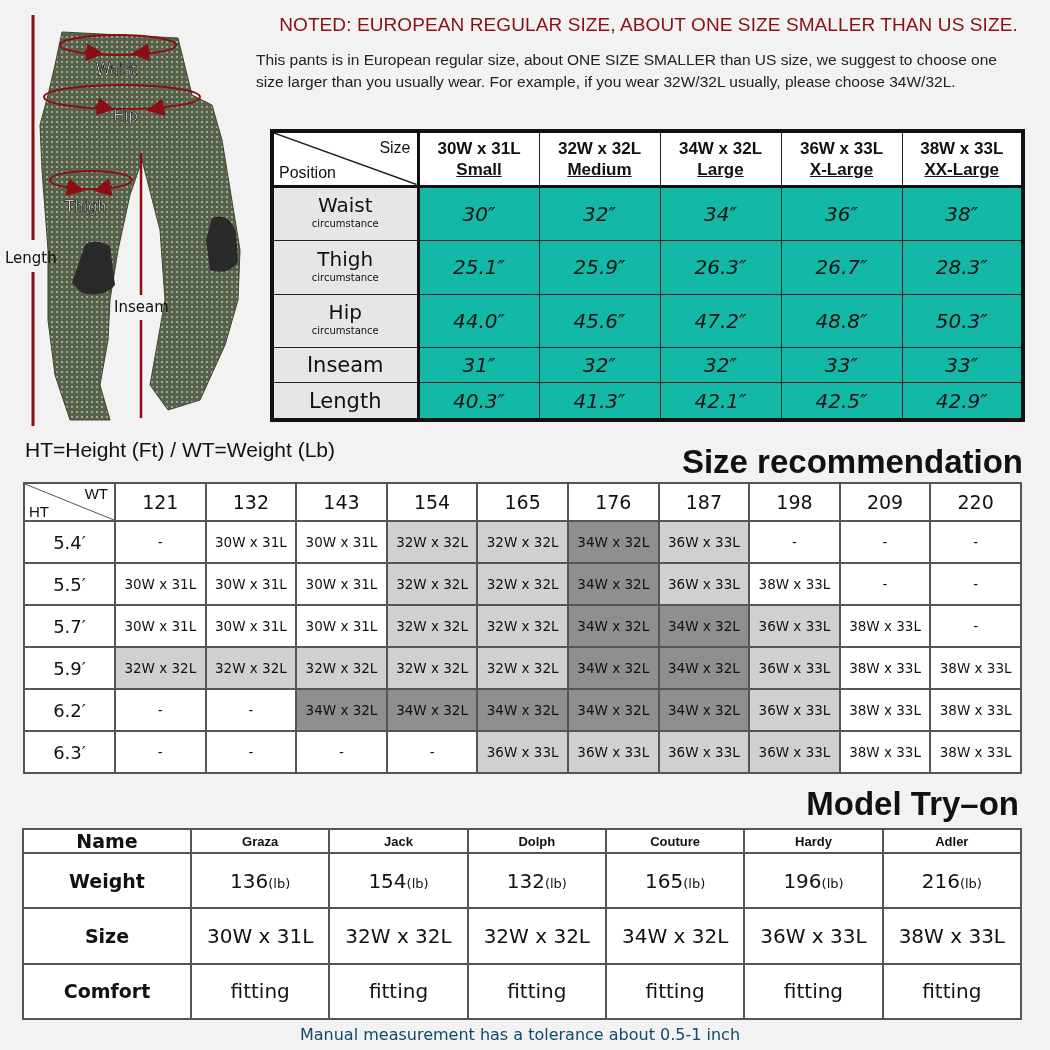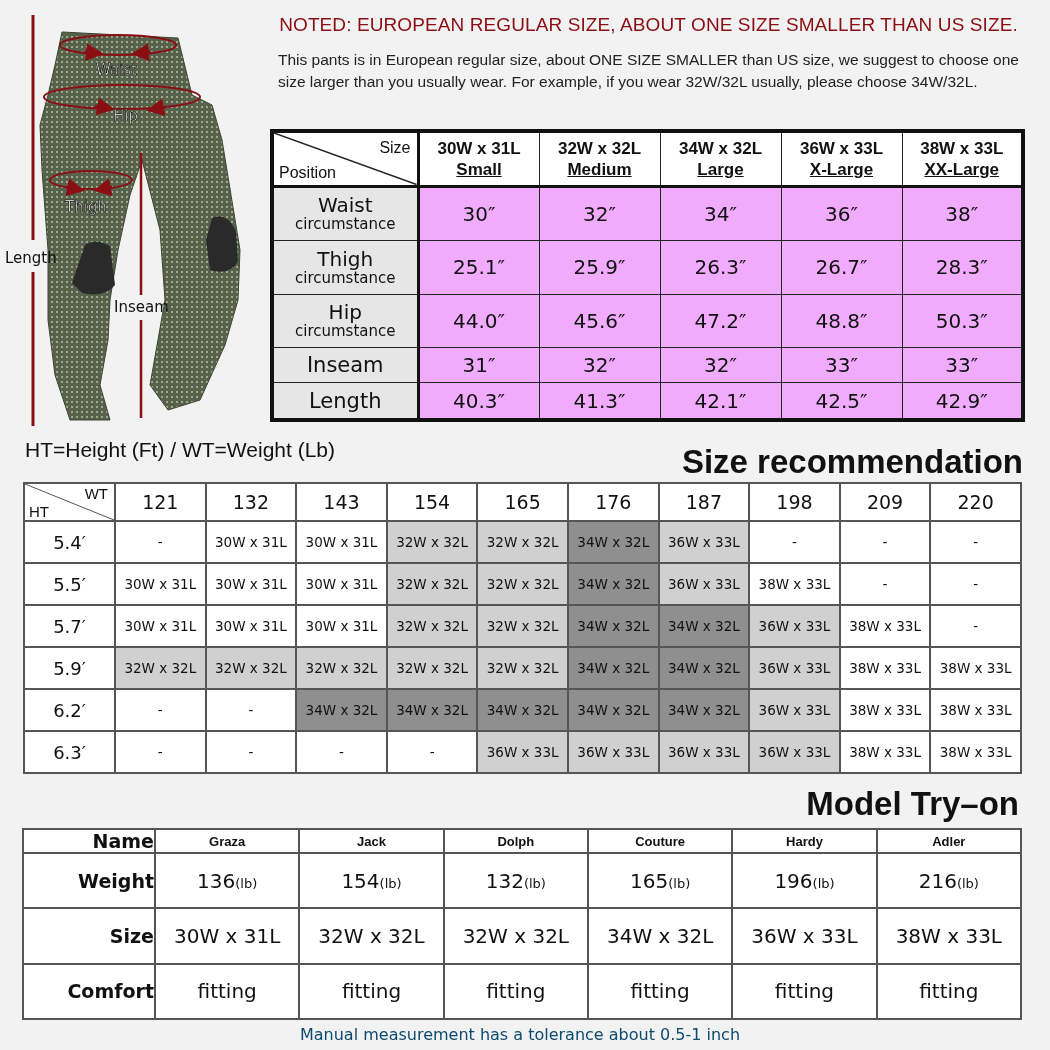--- a/index.html
+++ b/index.html
@@ -9,43 +9,43 @@
   
   #illustration { position: absolute; left: 0; top: 0; width: 260px; height: 440px; }
 
   
   #notice-title {
     position: absolute; left: 256px; top: 14px; width: 785px;
     font-family: "Liberation Sans", sans-serif; font-size: 19px; color: #8b0e12;
     letter-spacing: 0.1px; white-space: nowrap; text-align: center;
   }
   #notice-body {
-    position: absolute; left: 278px; top: 49px; width: 760px;
+    position: absolute; left: 256px; top: 49px; width: 760px;
     font-family: "Liberation Sans", sans-serif; font-size: 15.5px; line-height: 22px; color: #222;
   }
 
   
   table { border-collapse: collapse; table-layout: fixed; }
   #measure-table {
     position: absolute; left: 270px; top: 129px; width: 755px; height: 293px;
     border: 4px solid #111;
   }
   #measure-table td, #measure-table th { border: 1px solid #222; text-align: center; vertical-align: middle; }
   #measure-table thead th { height: 55px; border-bottom: 3px solid #111; font-family: "Liberation Sans", sans-serif; font-weight: bold; font-size: 17px; line-height: 21px; background: #fff; }
   #measure-table thead th .sz { font-weight: bold; }
   #measure-table thead th .lbl { font-weight: bold; font-size: 17px; text-decoration: underline; }
   #measure-table th.corner { position: relative; width: 146px; border-right: 3px solid #111; font-weight: normal; }
   .corner svg { position: absolute; left: 0; top: 0; width: 100%; height: 100%; }
   .corner .c-top { position: absolute; right: 6px; top: 4px; font-size: 16px; font-weight: normal; font-family: "Liberation Sans", sans-serif; }
   .corner .c-bot { position: absolute; left: 5px; bottom: 2px; font-size: 16px; font-weight: normal; font-family: "Liberation Sans", sans-serif; }
   #measure-table tbody th { background: #e6e6e6; border-right: 3px solid #111; font-weight: normal; font-family: "DejaVu Sans", sans-serif; }
   #measure-table tbody th .main { display: block; font-size: 20px; line-height: 21px; }
-  #measure-table tbody th .sub { display: block; font-size: 15px; line-height: 16px; }
+  #measure-table tbody th .sub { display: block; font-size: 10px; line-height: 16px; }
   #measure-table tbody th .single { font-size: 21px; }
-  #measure-table tbody td { background: #f0abfc; font-size: 20px; }
+  #measure-table tbody td { background: #14b8a6; font-size: 20px; font-style: italic; }
 
   
   #hw-legend { position: absolute; left: 25px; top: 438px; font-family: "Liberation Sans", sans-serif; font-size: 21px; color: #111; }
   #rec-title { position: absolute; right: 27px; top: 443px; font-family: "Liberation Sans", sans-serif; font-weight: bold; font-size: 33px; color: #111; }
   #rec-table {
     position: absolute; left: 23px; top: 482px; width: 999px; height: 292px;
     border: 2px solid #555;
   }
   #rec-table td, #rec-table th { border: 2px solid #555; text-align: center; vertical-align: middle; background: #fff; }
   #rec-table thead th { height: 38px; font-weight: normal; font-size: 19px; font-family: "DejaVu Sans", sans-serif; }
@@ -58,21 +58,21 @@
   #rec-table td.dark { background: #8f8f8f; }
   #rec-table td.none { background: #fff; }
 
   
   #model-title { position: absolute; right: 31px; top: 785px; font-family: "Liberation Sans", sans-serif; font-weight: bold; font-size: 33px; color: #111; }
   #model-table {
     position: absolute; left: 22px; top: 828px; width: 1000px; height: 192px;
     border: 2px solid #555;
   }
   #model-table td, #model-table th { border: 2px solid #555; text-align: center; vertical-align: middle; background: #fff; }
-  #model-table th.rowhead { width: 132px; font-family: "DejaVu Sans", sans-serif; font-weight: bold; font-size: 19px; text-align: right; }
+  #model-table th.rowhead { width: 168px; font-family: "DejaVu Sans", sans-serif; font-weight: bold; font-size: 19px; }
   #model-table thead th.name { font-family: "Liberation Sans", sans-serif; font-weight: bold; font-size: 13px; }
   #model-table thead th.rowhead { font-family: "DejaVu Sans", sans-serif; }
   #model-table tbody td { font-size: 20px; }
   #model-table .unit { font-size: 13px; }
   #footnote { position: absolute; left: 0; width: 1040px; top: 1025px; text-align: center; font-size: 16px; color: #0c4a6e; font-family: "DejaVu Sans", sans-serif; }
 </style>
 </head>
 <body>
 
 <div id="illustration">

